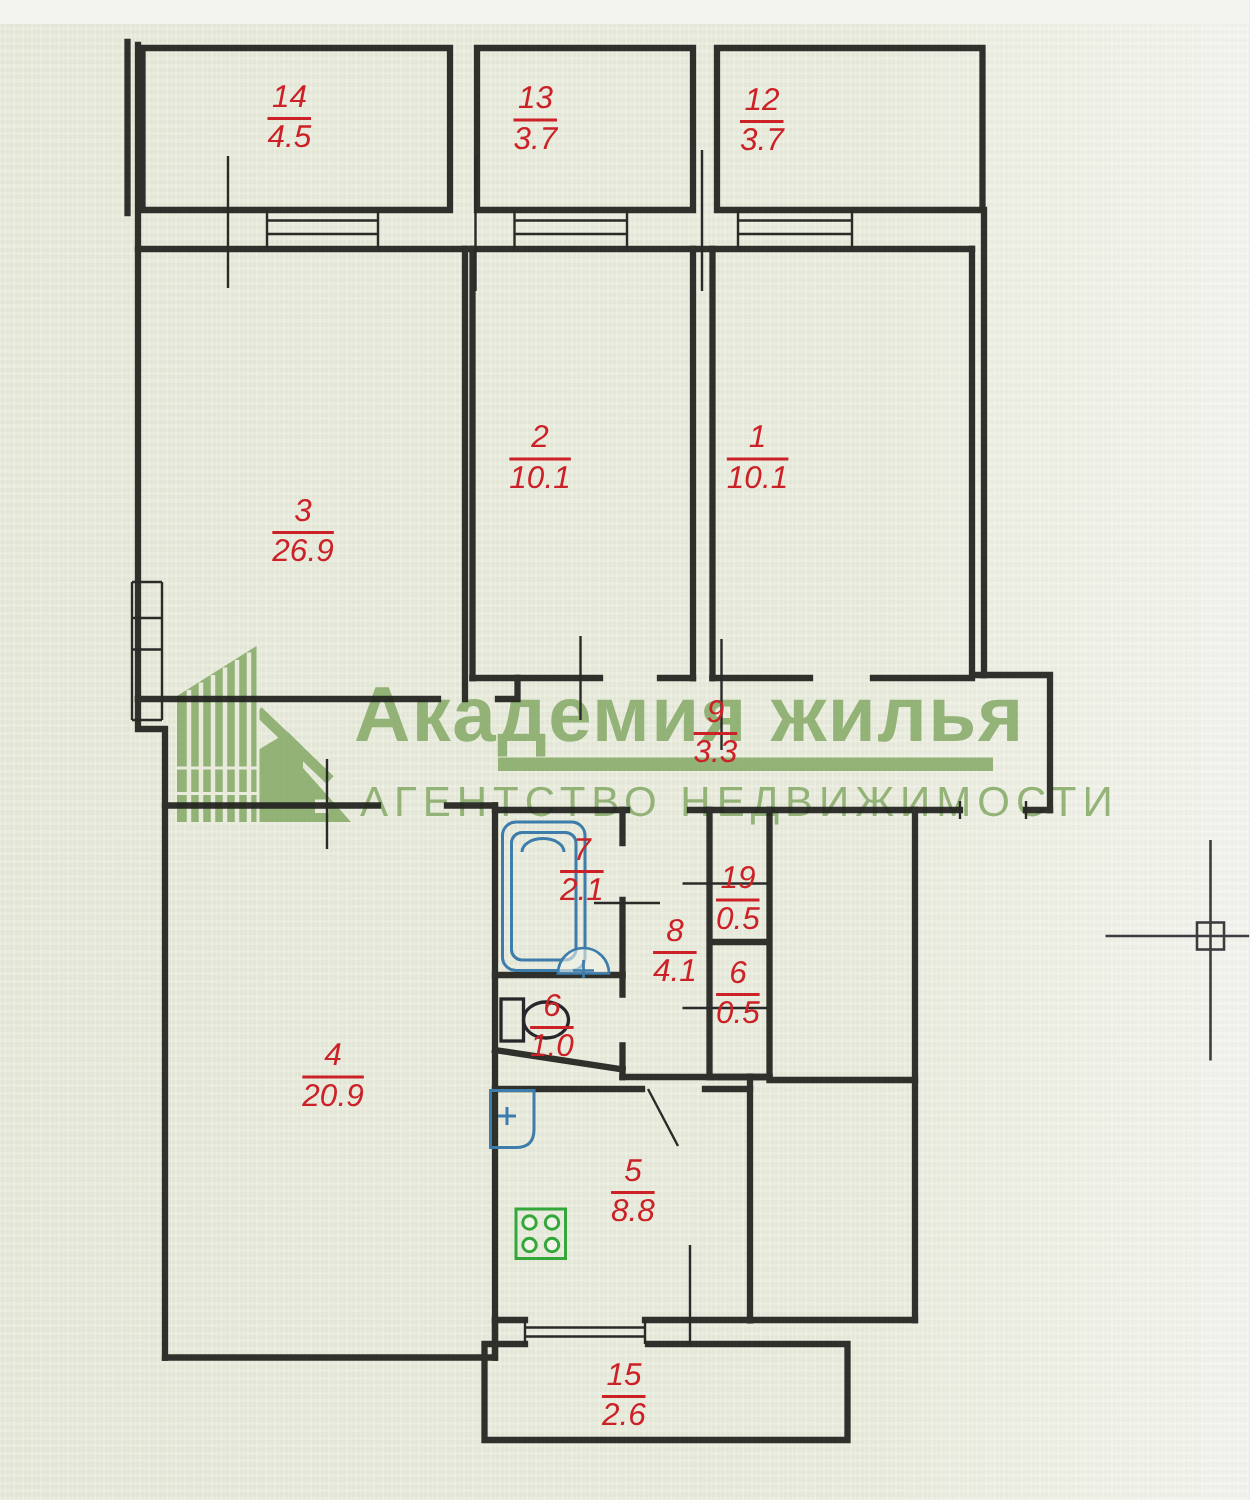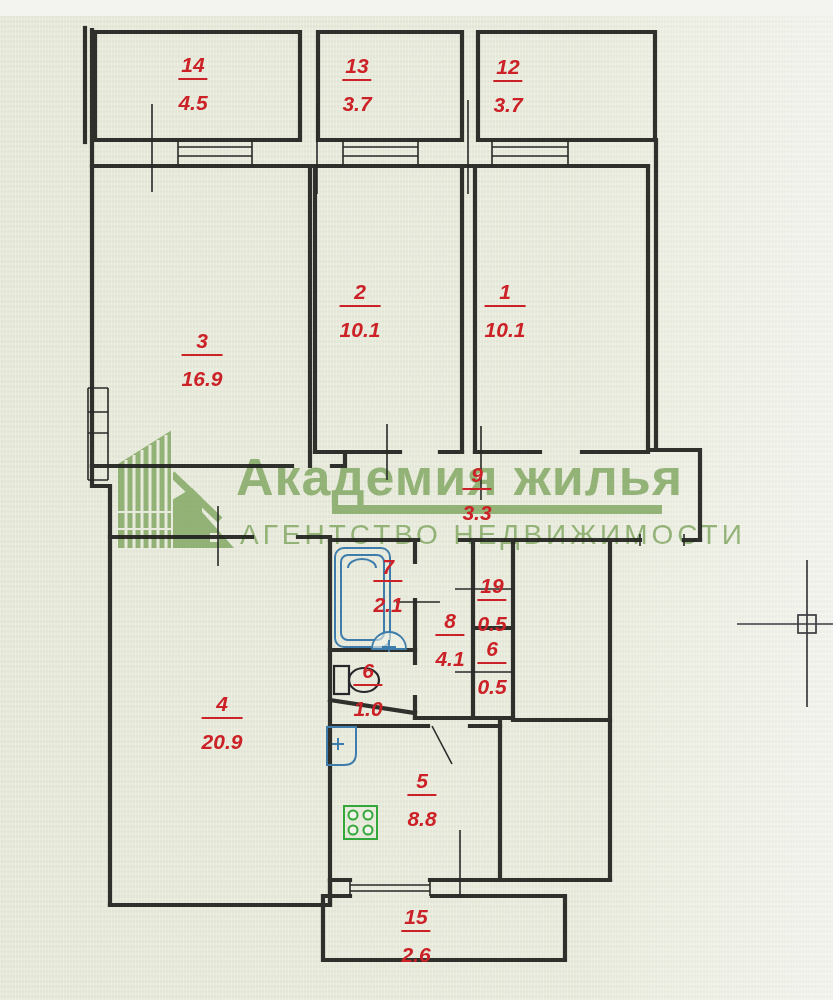--- a/index.html
+++ b/index.html
@@ -24,24 +24,24 @@
     letter-spacing:1px;color:#7ea55e;white-space:nowrap}
   .wm-bar{position:absolute;left:332px;top:505px;width:330px;height:9px;background:#7ea55e}
   .wm-sub{position:absolute;left:240px;top:519px;font-size:28px;font-weight:normal;
     letter-spacing:4px;color:#7ea55e;white-space:nowrap}
   .wm-logo{position:absolute;left:106px;top:416px}
 
   svg.plan{position:absolute;left:0;top:0;z-index:2}
 
   
   .rl{position:absolute;transform:translateX(-50%);z-index:3;color:#cb2127;
-      font-style:italic;font-weight:bold;font-size:21px;text-align:center;
+      font-style:italic;font-weight:normal;font-size:21px;text-align:center;
       line-height:1.08;white-space:nowrap}
   .rl .num{display:block;border-bottom:2.5px solid #cb2127;padding:0 3px 1px}
-  .rl .area{display:block;padding-top:12px}
+  .rl .area{display:block;padding-top:1px}
 </style>
 </head>
 <body>
 
 <div class="paper"></div>
 <div class="top-strip"></div>
 
 <div class="wm">
   <svg class="wm-logo" width="140" height="138" viewBox="0 0 140 138">
     <polygon points="12,132 12,48 66,14 66,132" fill="#7ea55e"></polygon>
@@ -149,21 +149,21 @@
 <div class="rl" style="left:357px;top:55px">
     <span class="num">13</span>
     <span class="area">3.7</span>
   </div>
 <div class="rl" style="left:508px;top:56px">
     <span class="num">12</span>
     <span class="area">3.7</span>
   </div>
 <div class="rl" style="left:202px;top:330px">
     <span class="num">3</span>
-    <span class="area">16.9</span>
+    <span class="area">26.9</span>
   </div>
 <div class="rl" style="left:360px;top:281px">
     <span class="num">2</span>
     <span class="area">10.1</span>
   </div>
 <div class="rl" style="left:505px;top:281px">
     <span class="num">1</span>
     <span class="area">10.1</span>
   </div>
 <div class="rl" style="left:477px;top:464px">

